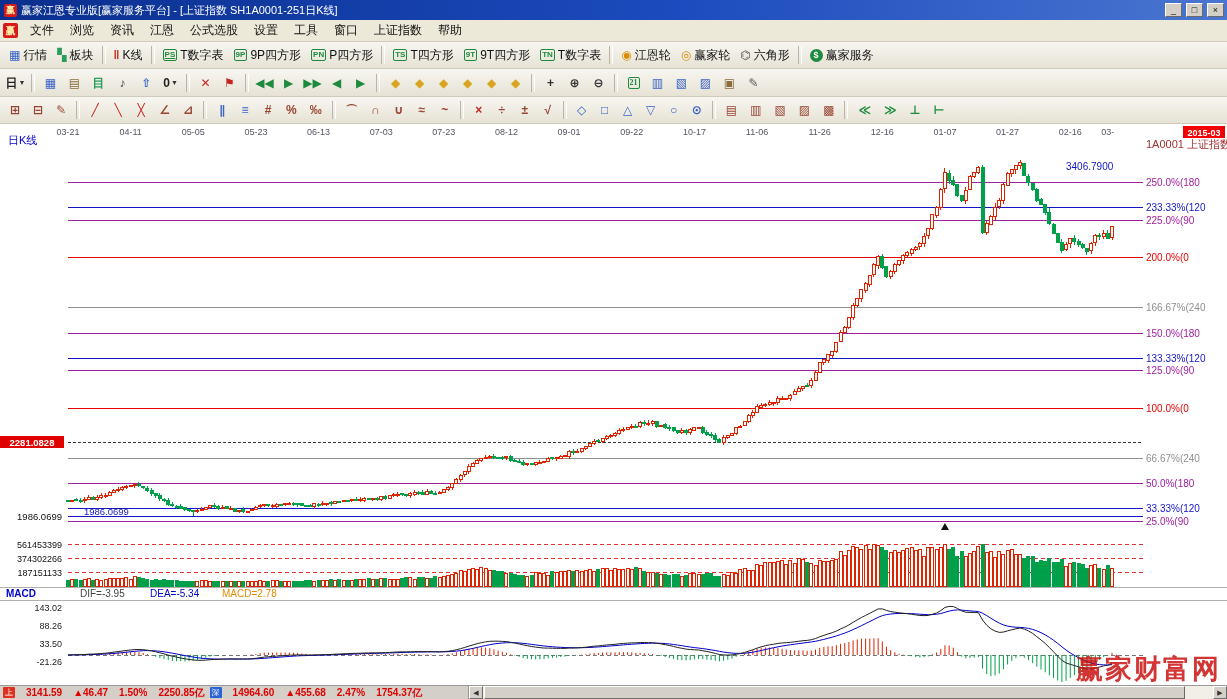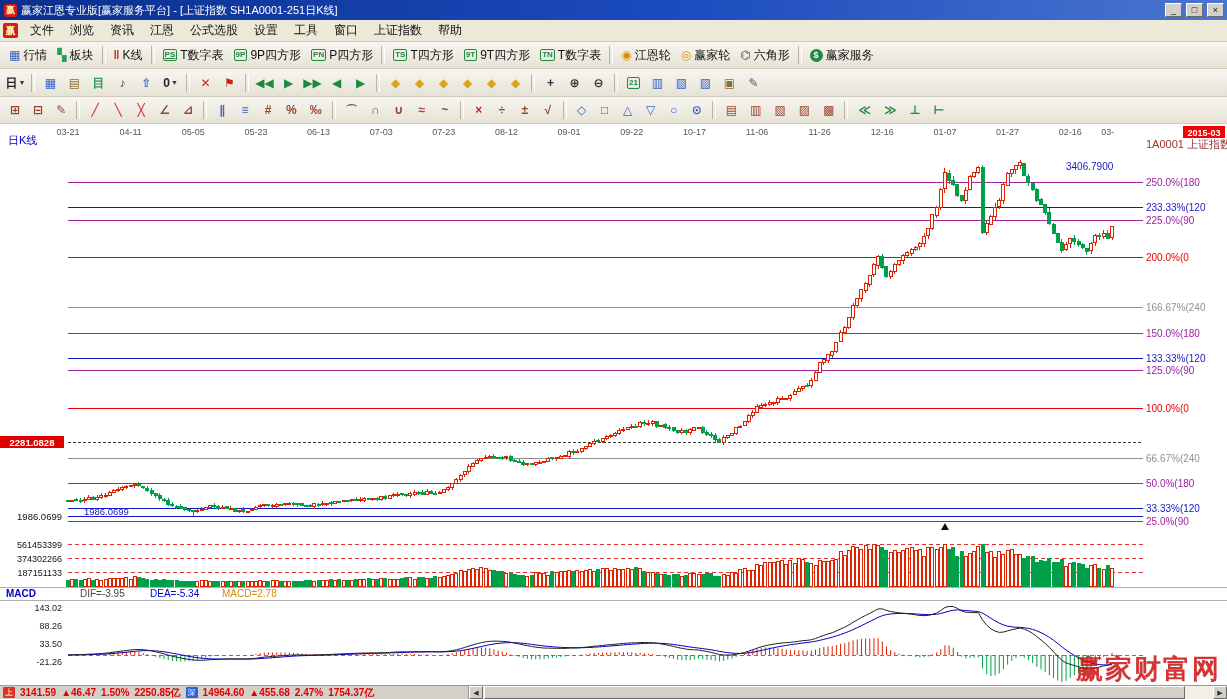--- a/index.html
+++ b/index.html
@@ -39,21 +39,21 @@
   .dd{font-size:7px;color:#333;margin-left:1px;}
   .sep{width:2px;height:18px;border-left:1px solid #b9b5a7;border-right:1px solid #fff;margin:0 3px;flex:none;}
   
   .chart-wrap{height:561px;background:#fff;position:relative;}
   #chart-svg{display:block;}
   #chart-svg text{font-family:"Liberation Sans","DejaVu Sans",sans-serif;}
   
   .statusbar{height:14px;box-sizing:border-box;display:flex;align-items:center;background:#d4d0c8;
              border-top:1px solid #999;font-size:10px;gap:5px;padding-left:3px;}
   .sgroup{display:flex;align-items:center;gap:5px;width:460px;flex:none;overflow:hidden;}
-  .red{color:#e00000;font-weight:bold;white-space:nowrap;}
+  .red{color:#e00000;font-weight:bold;white-space:nowrap;margin-left:6px;}
   .sicon{width:12px;height:11px;color:#fff;font-size:8px;display:grid;place-items:center;border-radius:1px;flex:none;}
   .sicon.sh{background:#e03020;}
   .sicon.sz{background:#2a62d8;}
   .hscroll{flex:1;height:13px;display:flex;align-items:stretch;border-left:1px solid #999;}
   .scroll-btn{width:14px;font-size:7px;line-height:1;padding:0;background:#d4d0c8;color:#333;
               border:1px solid;border-color:#fff #6a6a6a #6a6a6a #fff;flex:none;}
   .track{flex:1;background:#f2f0e6;position:relative;}
   .thumb{position:absolute;left:1px;top:0;bottom:0;width:96%;background:#d4d0c8;
          border:1px solid;border-color:#fff #6a6a6a #6a6a6a #fff;box-sizing:border-box;}
 </style>
@@ -217,21 +217,21 @@
         <span class="tb-ico" style="color: rgb(51, 51, 51);">+</span>
       </button>
       <button class="ibtn">
         <span class="tb-ico" style="color: rgb(51, 51, 51);">⊕</span>
       </button>
       <button class="ibtn">
         <span class="tb-ico" style="color: rgb(51, 51, 51);">⊖</span>
       </button>
       <span class="sep"></span>
       <button class="ibtn">
-        <span class="tb-ico boxed" style="color: rgb(29, 138, 62);">21</span>
+        <span class="tb-ico boxed" style="color: rgb(29, 138, 62); font-family: Liberation Serif, serif;">21</span>
       </button>
       <button class="ibtn">
         <span class="tb-ico" style="color: rgb(58, 98, 200);">▥</span>
       </button>
       <button class="ibtn">
         <span class="tb-ico" style="color: rgb(58, 98, 200);">▧</span>
       </button>
       <button class="ibtn">
         <span class="tb-ico" style="color: rgb(58, 98, 200);">▨</span>
       </button>

